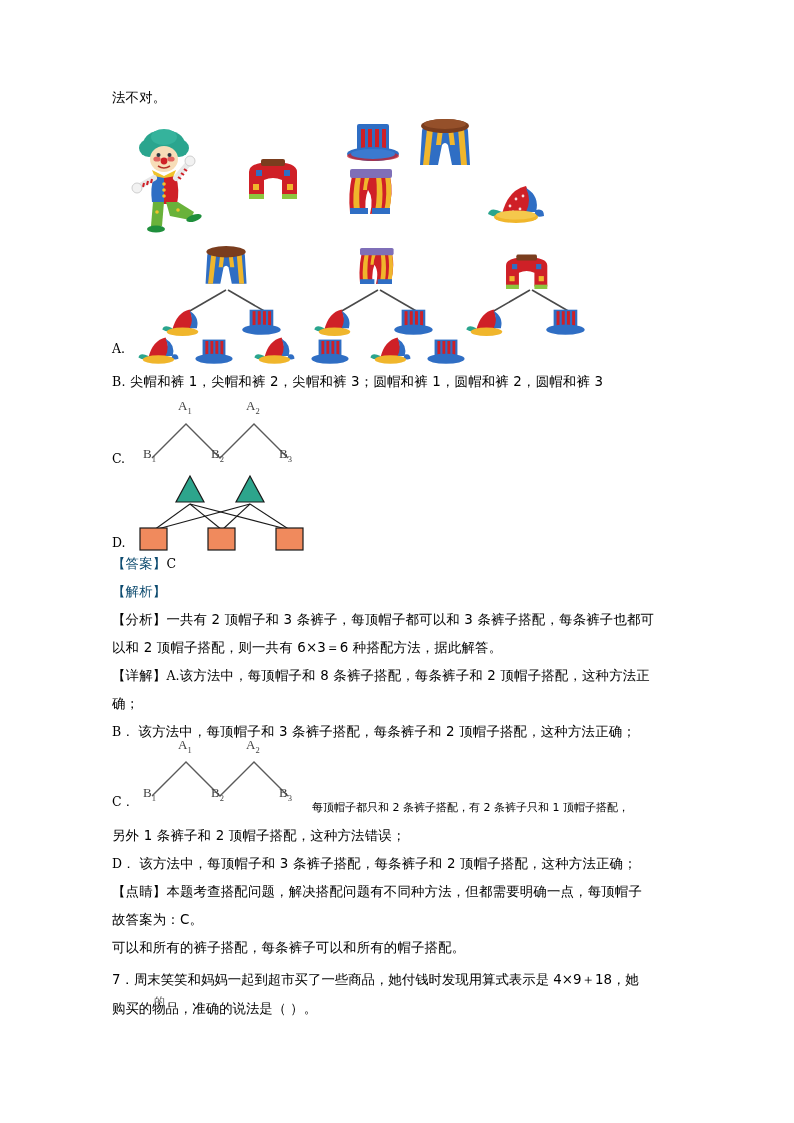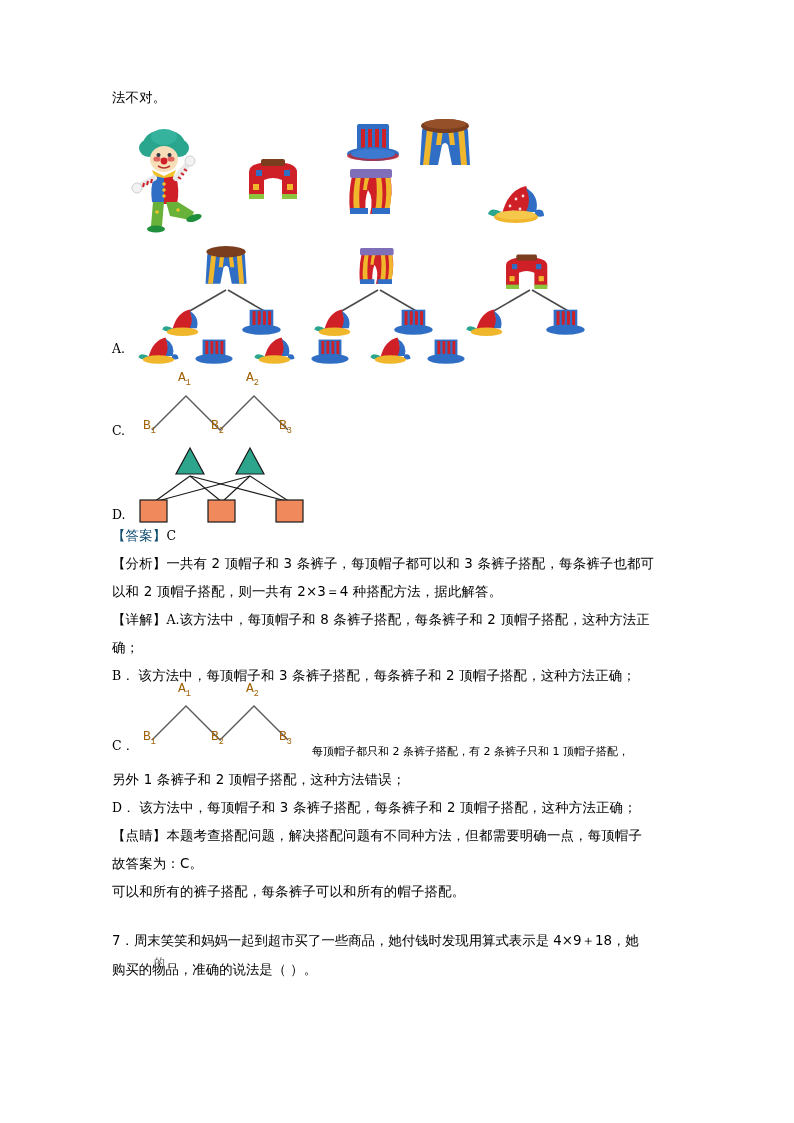--- a/index.html
+++ b/index.html
@@ -60,23 +60,23 @@
     position: relative;
     height: 30px;
   }
   .rowA .ic { position: absolute; top: -2px; }
 
   .diagC { position: relative; width: 250px; height: 72px; }
   .diagD { position: relative; width: 250px; height: 82px; }
 
   .lblC {
     position: absolute;
-    font-family: Liberation Mono, monospace;
+    font-family: Liberation Serif, serif;
     font-size: 13px;
-    color: #a16207;
+    color: #404040;
   }
   .sub { font-size: 8.5px; vertical-align: sub; }
 
   .optC-tag { position: absolute; left: 0; bottom: 2px; }
   .optD-tag { position: absolute; left: 0; bottom: 0px; }
 
   .inlineC {
     position: relative;
     min-height: 76px;
   }
@@ -94,21 +94,21 @@
   }
   .inlineC .ctext {
     position: absolute;
     left: 200px;
     top: 48px;
     width: 378px;
     font-size: 11px;
     line-height: 28px;
   }
   .q7 {
-    margin-top: 20px;
+    margin-top: 3px;
   }
   .q7 .l1, .q7 .l2 { font-size: 13.4px; line-height: 29px; }
   .ghost {
     position: absolute;
     font-size: 11px;
     color: #555;
   }
 </style>
 </head>
 <body>
@@ -401,20 +401,24 @@
             <g fill="#cf2027">
               <rect x="17" y="7" width="4" height="20"></rect>
               <rect x="24" y="7" width="4" height="20"></rect>
               <rect x="31" y="7" width="4" height="20"></rect>
               <rect x="38" y="7" width="4" height="20"></rect>
             </g>
             <ellipse cx="29" cy="32" rx="26" ry="7" fill="#2f6ec4"></ellipse>
           </svg>
         </span></div>
 
+    <div class="ln">
+      <span class="optlabel">B.</span>
+      <span>尖帽和裤 1，尖帽和裤 2，尖帽和裤 3；圆帽和裤 1，圆帽和裤 2，圆帽和裤 3</span>
+    </div>
 
     <div class="diagC">
       <svg width="250" height="72" viewBox="0 0 250 72" style="position:absolute;left:0;top:0;">
         <polyline points="40,62 74,28 108,62 142,28 176,62" fill="none" stroke="#5a5a5a" stroke-width="1.4"></polyline>
       </svg>
       <span class="lblC" style="left:66px; top:2px;">A<span class="sub">1</span></span>
       <span class="lblC" style="left:134px; top:2px;">A<span class="sub">2</span></span>
       <span class="lblC" style="left:31px; top:50px;">B<span class="sub">1</span></span>
       <span class="lblC" style="left:99px; top:50px;">B<span class="sub">2</span></span>
       <span class="lblC" style="left:167px; top:50px;">B<span class="sub">3</span></span>
@@ -437,25 +441,26 @@
         <rect x="96" y="60" width="27" height="22" fill="#f08a5d" stroke="#1a1a1a" stroke-width="1.2"></rect>
         <rect x="164" y="60" width="27" height="22" fill="#f08a5d" stroke="#1a1a1a" stroke-width="1.2"></rect>
       </svg>
       <span class="optlabel optD-tag">D.</span>
     </div>
 
     <div class="ln">
       <span class="blue">【答案】</span><span class="lat">C</span>
     </div>
 
+    <div class="ln blue">【解析】</div>
 
     <div class="ln">
       <span>【分析】</span><span>一共有 2 顶帽子和 3 条裤子，每顶帽子都可以和 3 条裤子搭配，每条裤子也都可</span>
     </div>
-    <div class="ln">以和 2 顶帽子搭配，则一共有 2×3＝4 种搭配方法，据此解答。</div>
+    <div class="ln">以和 2 顶帽子搭配，则一共有 6×3＝6 种搭配方法，据此解答。</div>
 
     <div class="ln">
       <span>【详解】</span><span class="optlabel">A.</span><span>该方法中，每顶帽子和 8 条裤子搭配，每条裤子和 2 顶帽子搭配，这种方法正</span>
     </div>
     <div class="ln">确；</div>
 
     <div class="ln">
       <span class="optlabel">B．</span>&nbsp;<span>该方法中，每顶帽子和 3 条裤子搭配，每条裤子和 2 顶帽子搭配，这种方法正确；</span>
     </div>
 

